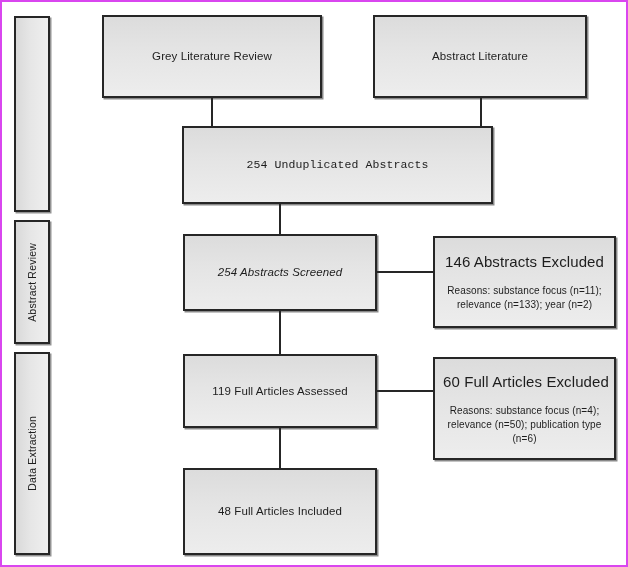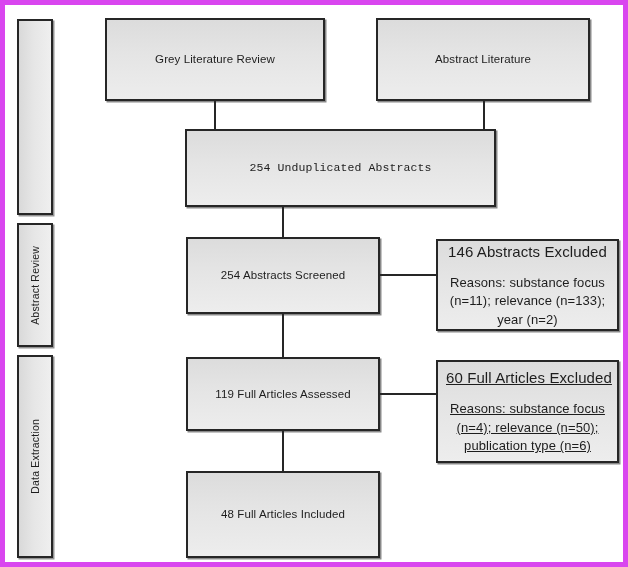--- a/index.html
+++ b/index.html
@@ -9,21 +9,21 @@
   }
   body {
     font-family: "Liberation Sans", "DejaVu Sans", sans-serif;
   }
   #canvas {
     position: relative;
     width: 628px;
     height: 567px;
     background: #ffffff;
     box-sizing: border-box;
-    border: 5px solid #d946ef;
+    border: 2px solid #d946ef;
     overflow: hidden;
   }
 
   
   .box {
     position: absolute;
     box-sizing: border-box;
     border: 2px solid #262626;
     background: linear-gradient(180deg, #dcdcdc 0%, #e4e4e4 40%, #ededed 100%);
     box-shadow: 1.5px 1.5px 0 rgba(40,40,40,0.55);
@@ -41,21 +41,21 @@
     width: 100%;
   }
   .box .headline {
     display: block;
     font-size: 15px;
     white-space: nowrap;
   }
   .box .reasons {
     display: block;
     margin-top: 11px;
-    font-size: 13px;
+    font-size: 10px;
     line-height: 1.42;
   }
 
   
   .stage {
     position: absolute;
     box-sizing: border-box;
     border: 2px solid #262626;
     background: linear-gradient(90deg, #d9d9d9 0%, #e6e6e6 45%, #efefef 100%);
     box-shadow: 1.5px 1.5px 0 rgba(40,40,40,0.5);
@@ -116,36 +116,36 @@
   </div>
 
   <div class="box" style="left:371px; top:13px; width:214px; height:83px;">
     <span class="inner">Abstract Literature</span>
   </div>
 
   <div class="box" style="left:180px; top:124px; width:311px; height:78px;font-family:Liberation Mono, monospace;">
     <span class="inner">254 Unduplicated Abstracts</span>
   </div>
 
-  <div class="box" style="left:181px; top:232px; width:194px; height:77px;">
+  <div class="box" style="left:181px; top:232px; width:194px; height:77px;font-style:italic;">
     <span class="inner">254 Abstracts Screened</span>
   </div>
 
   <div class="box" style="left:431px; top:234px; width:183px; height:92px;">
     <span class="inner">
       <span class="headline">146 Abstracts Excluded</span>
       <span class="reasons">Reasons: substance focus (n=11); relevance (n=133); year (n=2)</span>
     </span>
   </div>
 
   <div class="box" style="left:181px; top:352px; width:194px; height:74px;">
     <span class="inner">119 Full Articles Assessed</span>
   </div>
 
-  <div class="box" style="left:431px; top:355px; width:183px; height:103px;text-decoration:underline;">
+  <div class="box" style="left:431px; top:355px; width:183px; height:103px;">
     <span class="inner">
       <span class="headline">60 Full Articles Excluded</span>
       <span class="reasons">Reasons: substance focus (n=4); relevance (n=50); publication type (n=6)</span>
     </span>
   </div>
 
   <div class="box" style="left:181px; top:466px; width:194px; height:87px;">
     <span class="inner">48 Full Articles Included</span>
   </div>
 

